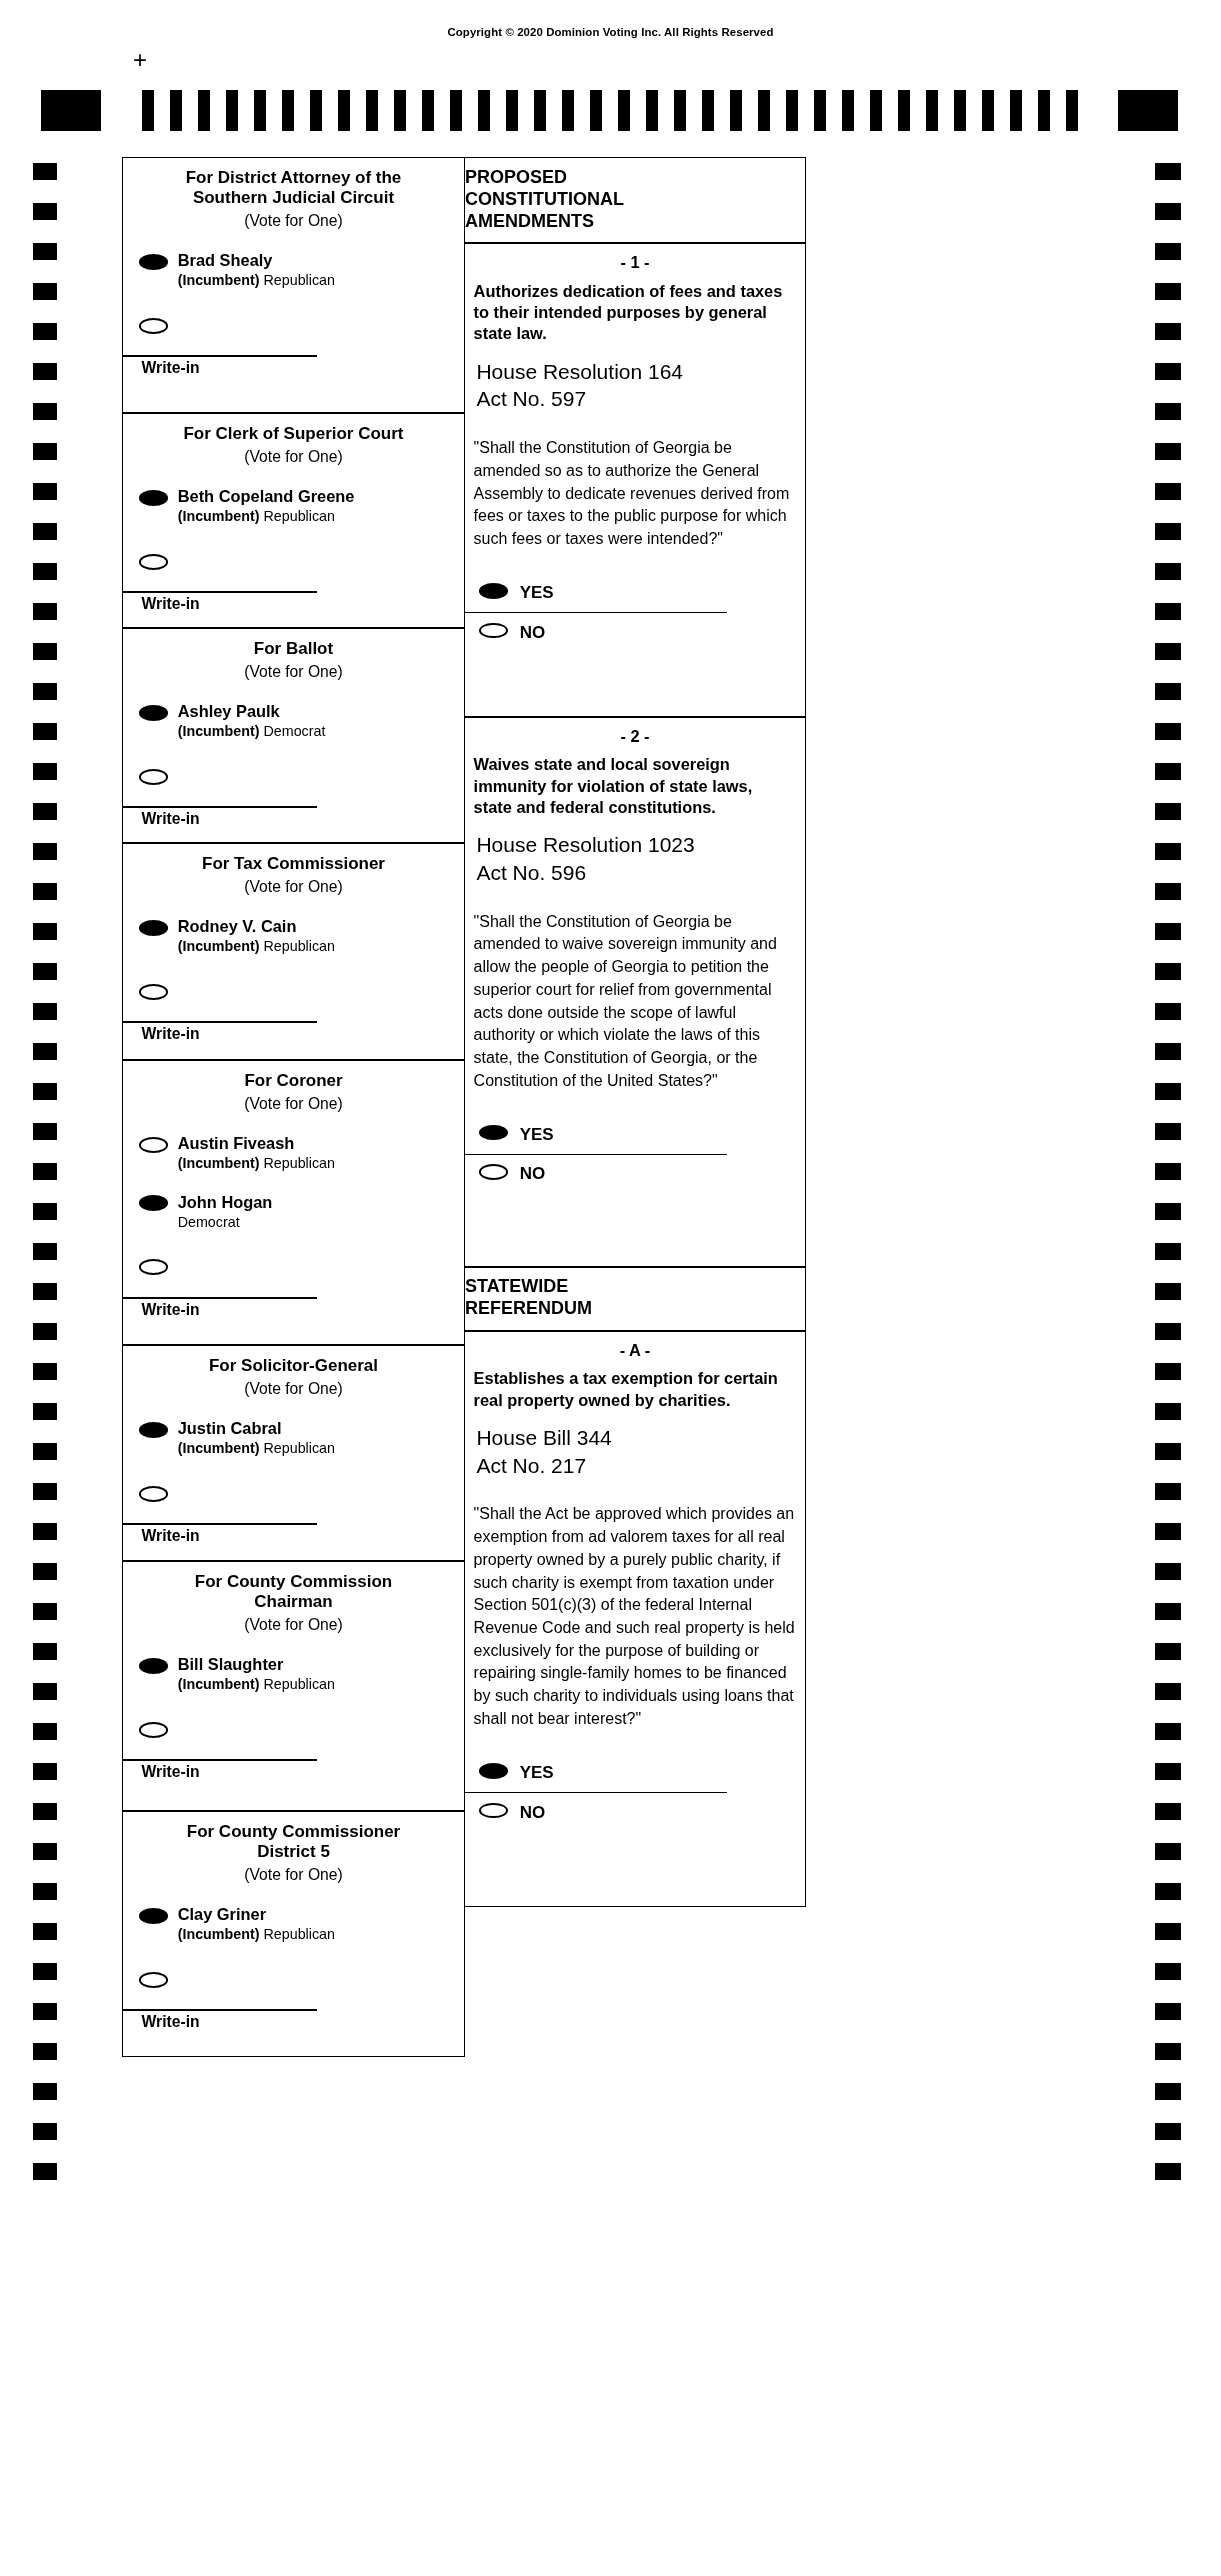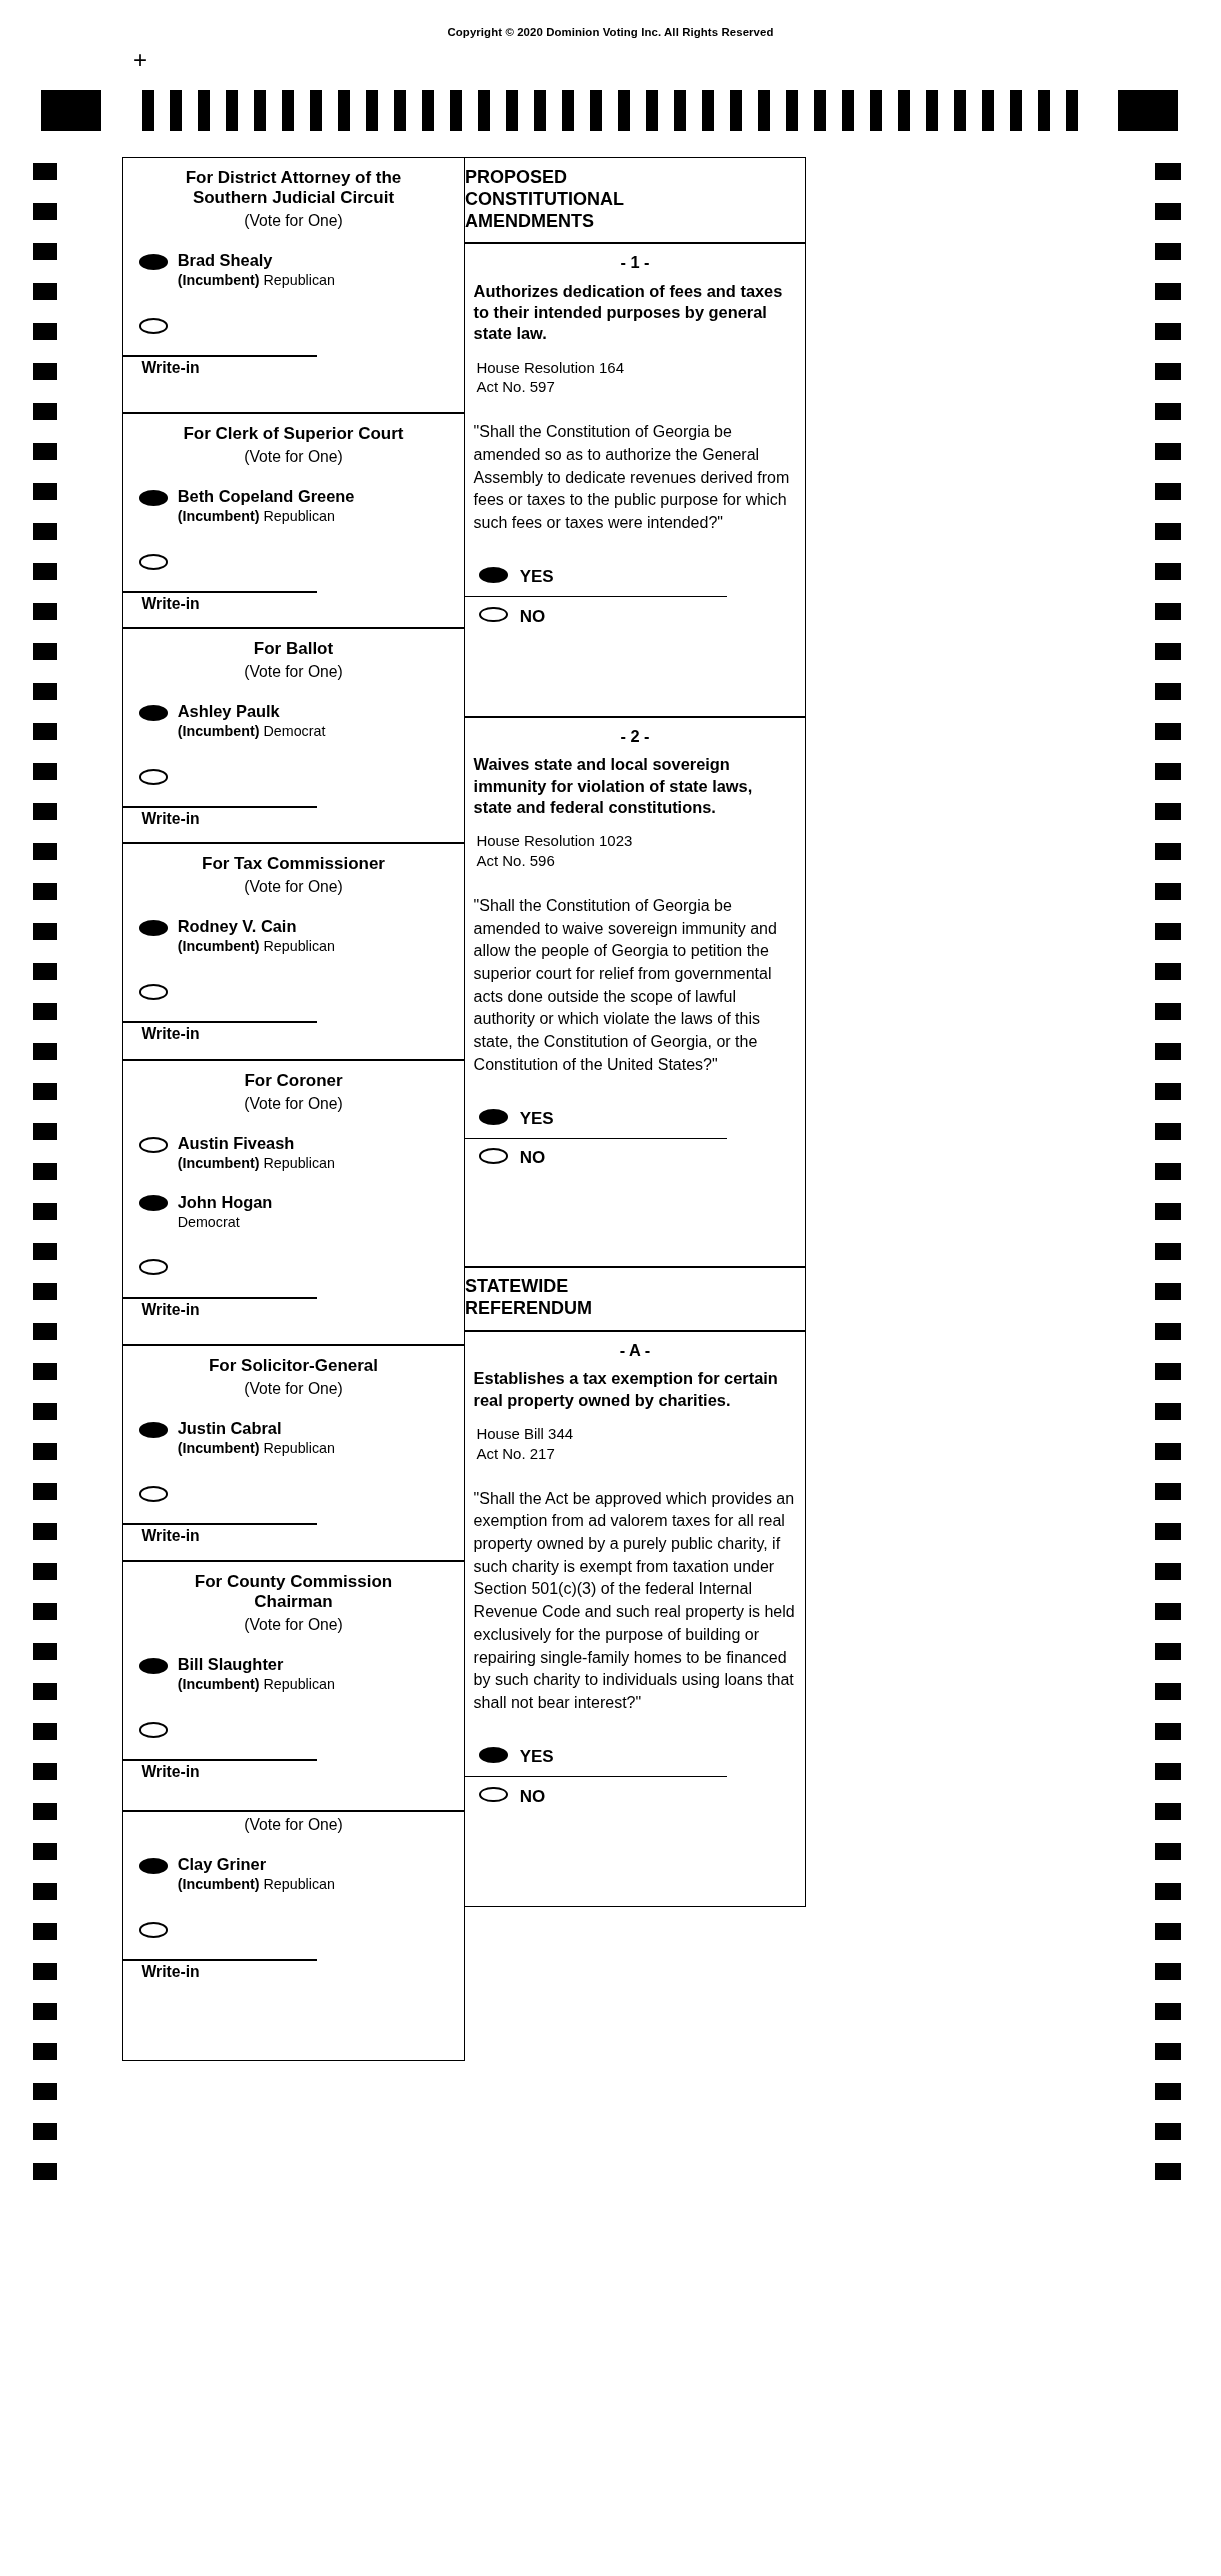--- a/index.html
+++ b/index.html
@@ -49,21 +49,21 @@
   .writein-label{font-weight:bold;font-size:15.7px;padding:2.1px 0 0 18.6px;}
   
   .m-header{font-weight:bold;font-size:18px;line-height:1.22;white-space:pre-line;padding:8.6px 0 10px;border-bottom:2.1px solid #000;}
   .measure{border-bottom:2.1px solid #000;box-sizing:border-box;padding-bottom:7.2px;}
   .m-section:last-child .measure:last-child{border-bottom:none;}
   .mh-1{min-height:465px;}
   .mh-2{min-height:541px;}
   .mh-a{min-height:565px;}
   .m-num{font-weight:bold;font-size:16.4px;text-align:center;margin-top:8.6px;}
   .m-summary{font-weight:bold;font-size:16.4px;line-height:1.3;margin:8.6px 11.4px 0 8.6px;}
-  .m-ref{font-size:15px;line-height:1.32;margin:13px 0 0 11.4px;}
+  .m-ref{font-size:21px;line-height:1.32;margin:13px 0 0 11.4px;}
   .m-question{font-size:16px;line-height:1.42;margin:24px 10px 0 8.6px;}
   .m-responses{margin-top:23px;}
   .resp{display:flex;margin-left:14.3px;padding:9.3px 0;}
   .resp .oval{margin-right:11.4px;}
   .resp-label{font-weight:bold;font-size:17px;}
   .resp-sep{border-top:1.4px solid #000;width:77%;}
   
   .turnover{position:absolute;top:2446px;right:53px;font-weight:bold;font-size:21px;}
   .move-icon{position:absolute;left:1156px;top:2466px;}
   .idmark{position:absolute;background:#000;}
@@ -228,20 +228,22 @@
       <div class="cand oval-only">
         <span class="oval"></span>
       </div>
       <div class="writein">
         <div class="writein-line"></div>
         <div class="writein-label">Write-in</div>
       </div>
     </section>
 
     <section class="contest">
+      <div class="c-title">For County Commissioner
+District 5</div>
       <div class="c-instr">(Vote for One)</div>
       <div class="cand">
         <span class="oval filled"></span>
         <div class="cand-text">
           <div class="cand-name">Clay Griner</div>
           <div class="cand-detail"><b>(Incumbent)</b> <span>Republican</span></div>
         </div>
       </div>
       <div class="cand oval-only">
         <span class="oval"></span>

